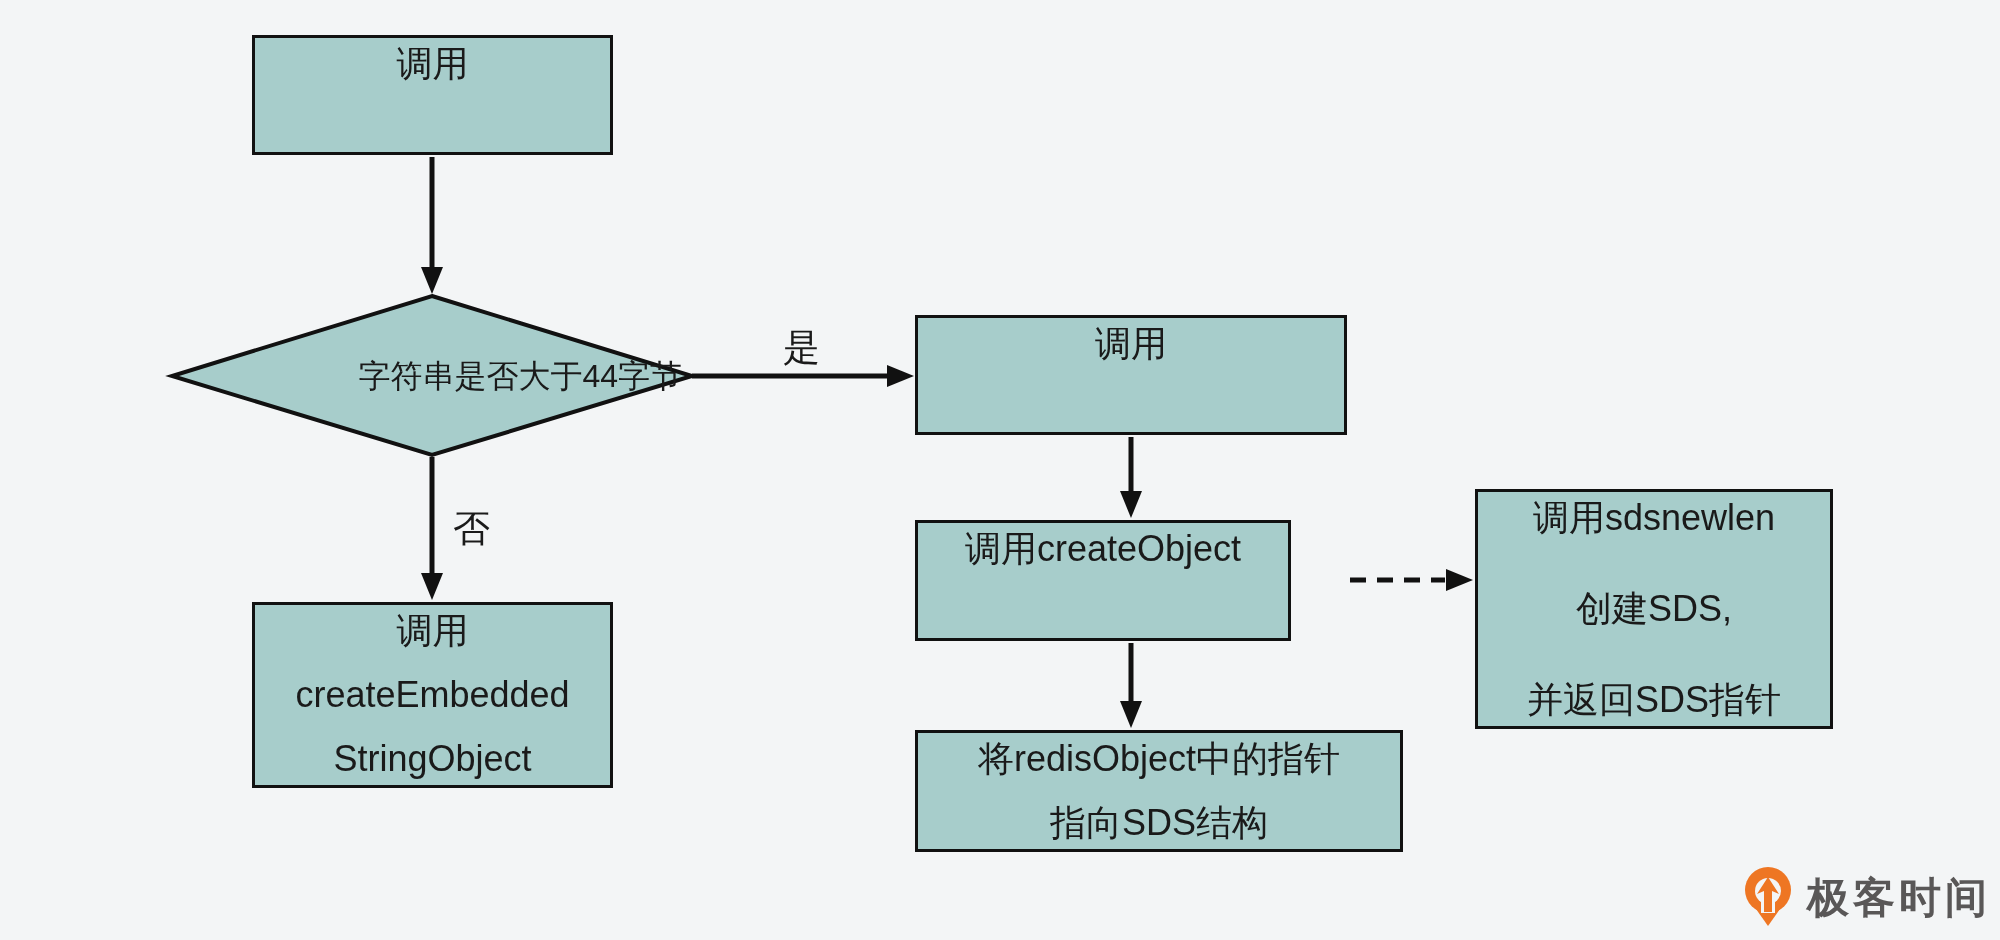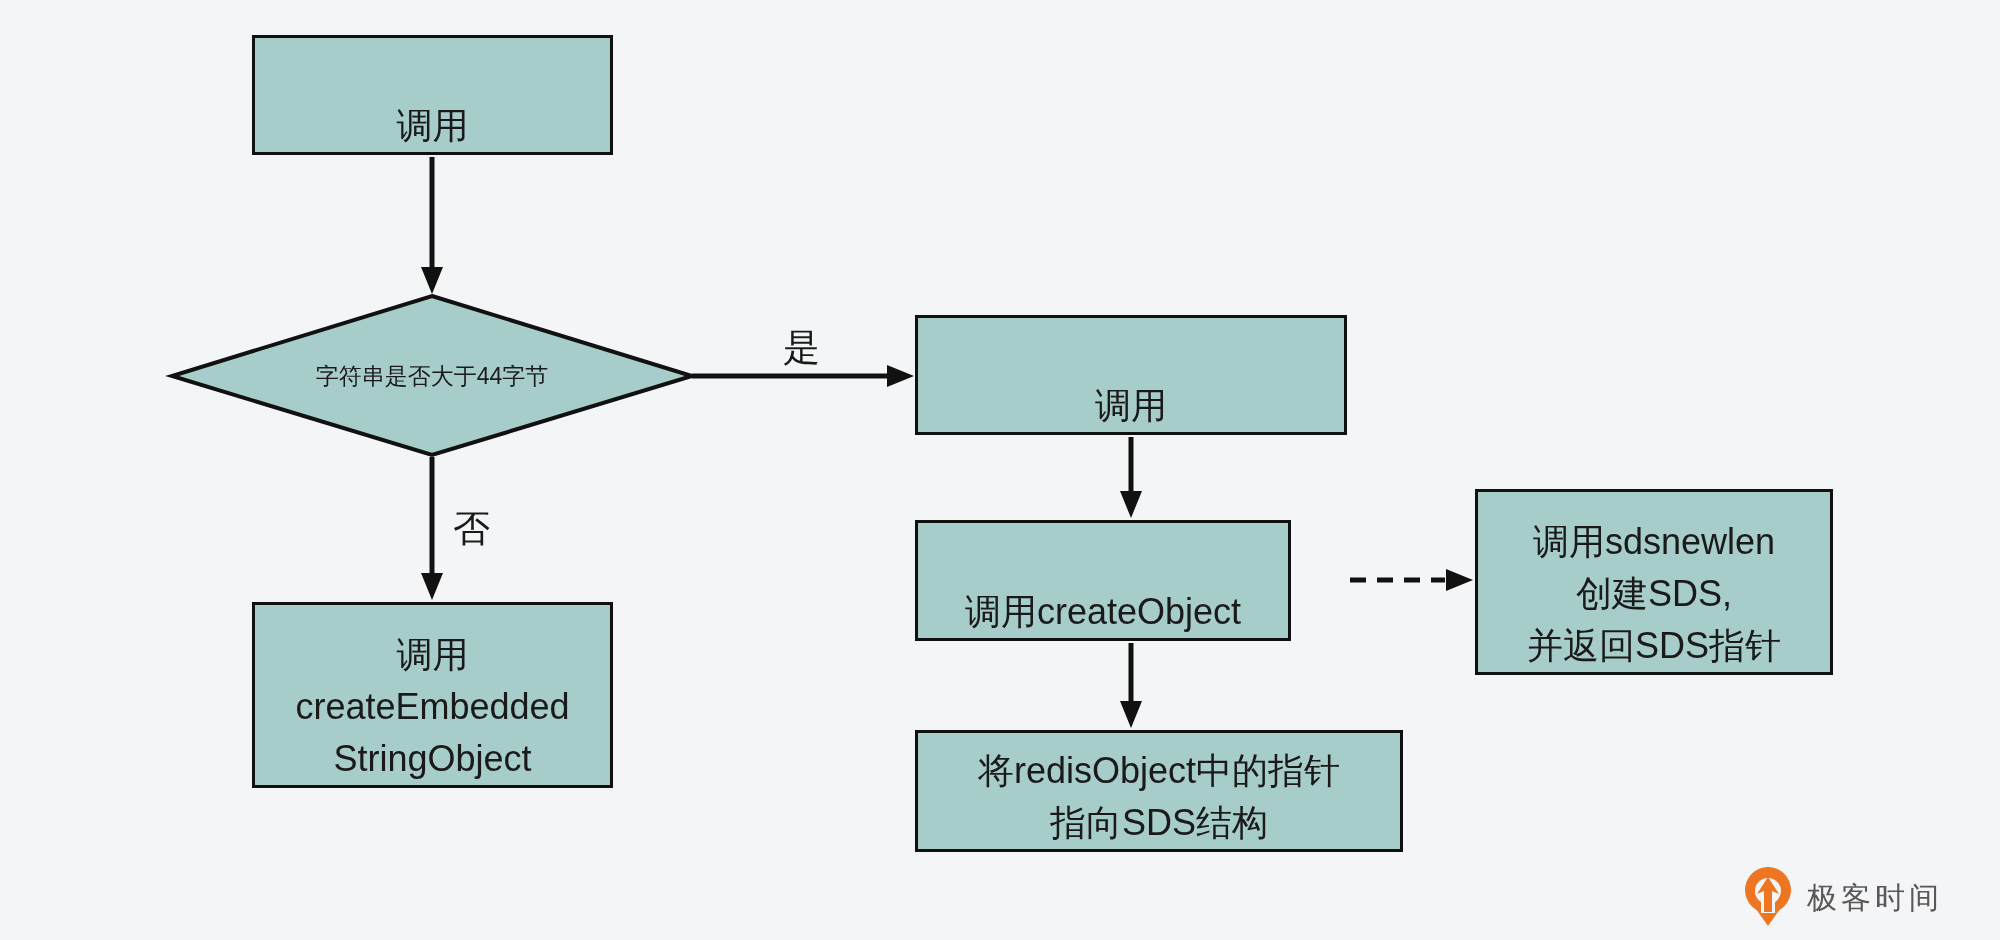--- a/index.html
+++ b/index.html
@@ -22,47 +22,47 @@
   .edges{position:absolute;left:0;top:0;}
   .edges line{stroke:var(--line);stroke-width:5;}
   .edges line.dashed{stroke-dasharray:16 11;}
   .edges polygon.head{fill:var(--line);}
   .edges polygon.diamond{fill:var(--node-fill);stroke:var(--line);stroke-width:4;}
   .node{
     position:absolute;
     background:var(--node-fill);
     border:3px solid var(--line);
     display:flex;flex-direction:column;
-    align-items:center;justify-content:flex-end;
+    align-items:center;justify-content:space-between;
     color:var(--text);
     font-size:36px;line-height:52px;
     text-align:center;
     white-space:nowrap;
   }
   .diamond-label{
     position:absolute;
     color:var(--text);
-    font-size:23px;line-height:46px;
-    text-align:center;
+    font-size:32px;line-height:46px;
+    text-align:right;
     white-space:nowrap;
   }
   .edge-label{
     position:absolute;
     color:var(--text);
     font-size:37px;line-height:40px;
     white-space:nowrap;
   }
   .logo{
     position:absolute;left:1744px;top:866px;
     display:flex;align-items:center;gap:15px;
   }
   .logo-text{
     color:var(--logo-text);
-    font-size:30px;line-height:64px;
-    font-weight:400;
+    font-size:42px;line-height:64px;
+    font-weight:700;
     letter-spacing:4px;
     white-space:nowrap;
   }
 </style>
 </head>
 <body>
 
 <div class="canvas">
 
   <svg class="edges" width="2000" height="940">
@@ -113,21 +113,21 @@
   <div class="node" style="left:252px;top:602px;width:361px;height:186px">
     <div>调用</div>
     <div>createEmbedded</div>
     <div>StringObject</div>
   </div>
 
   <div class="node" style="left:915px;top:520px;width:376px;height:121px">
     <div>调用createObject</div>
   </div>
 
-  <div class="node" style="left:1475px;top:489px;width:358px;height:186px">
+  <div class="node" style="left:1475px;top:489px;width:358px;height:240px">
     <div>调用sdsnewlen</div>
     <div>创建SDS,</div>
     <div>并返回SDS指针</div>
   </div>
 
   <div class="node" style="left:915px;top:730px;width:488px;height:122px">
     <div>将redisObject中的指针</div>
     <div>指向SDS结构</div>
   </div>
 

